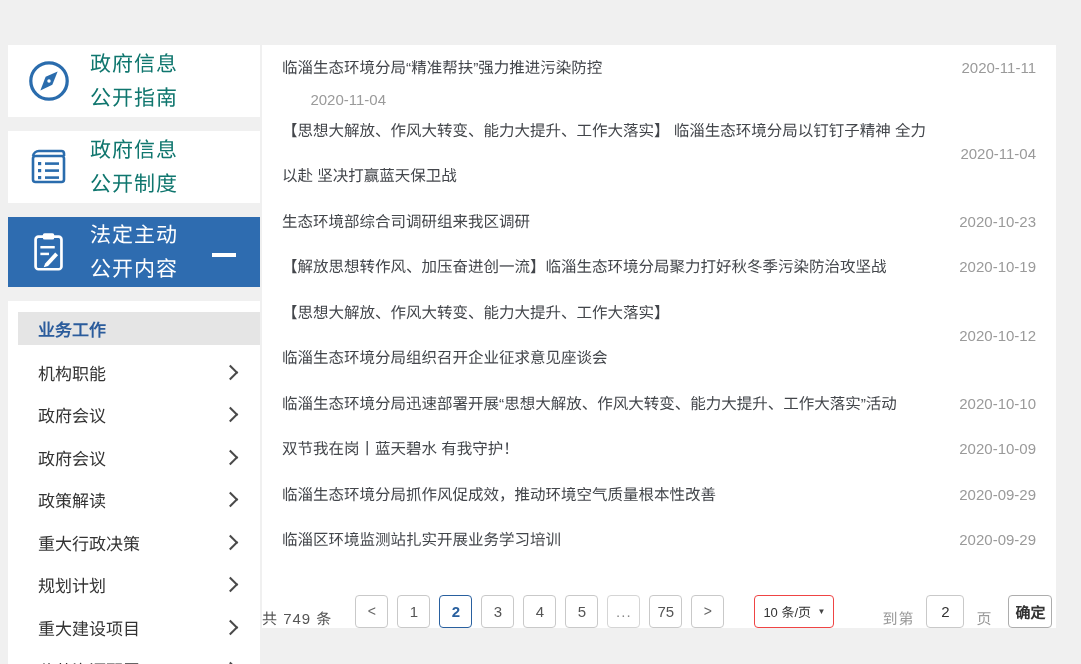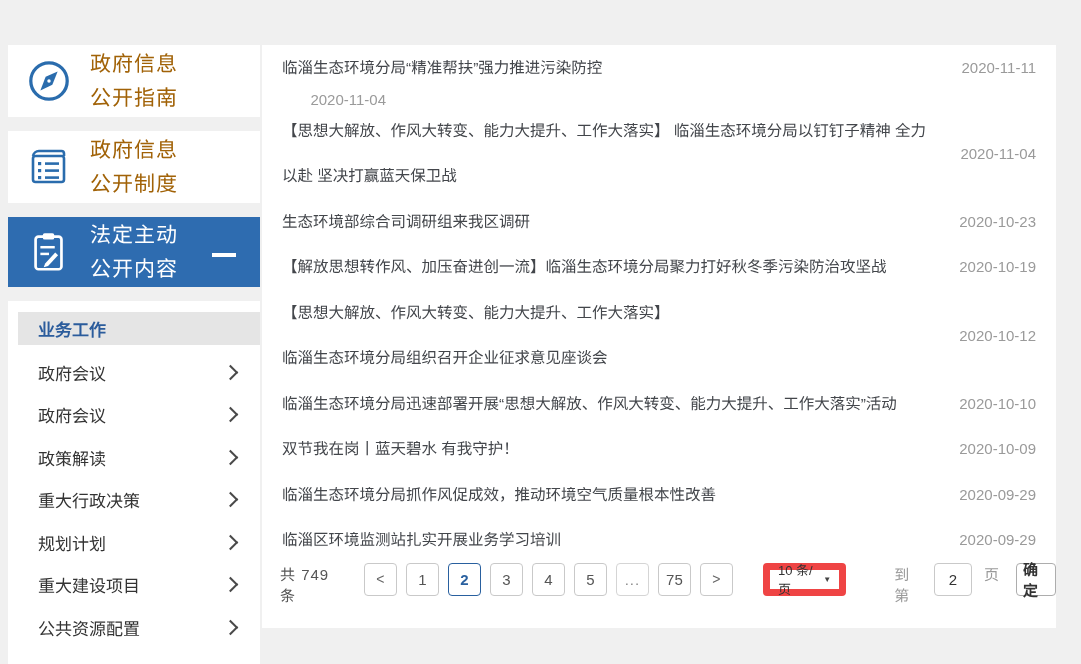--- a/index.html
+++ b/index.html
@@ -5,46 +5,46 @@
   html,body{margin:0;padding:0}
   body{
     width:1081px;height:664px;overflow:hidden;position:relative;
     background:#f0f0f0;
     font-family:"Liberation Sans","DejaVu Sans",sans-serif;
   }
   
   .sidebar{position:absolute;left:8px;top:45px;width:252px}
   .side-card{background:#fff;height:72px;margin-bottom:14px;display:flex;align-items:center;cursor:pointer}
   .side-card .icn{width:82px;display:flex;justify-content:center;align-items:center}
-  .side-card .lbl{font-size:21px;line-height:34px;color:#a16207;white-space:pre-line;letter-spacing:1px}
+  .side-card .lbl{font-size:21px;line-height:34px;color:#0f766e;white-space:pre-line;letter-spacing:1px}
   .side-card.active{background:#2e6cb0;height:70px;position:relative}
   .side-card.active .lbl{color:#fff}
   .minus-bar{position:absolute;right:24px;top:36px;width:24px;height:4px;background:#fff}
   .submenu{background:#fff;padding-top:5px;height:420px}
   .mi{height:42.5px;display:flex;align-items:center;justify-content:space-between;
       padding:0 22px 0 30px;font-size:17px;color:#333;cursor:pointer;box-sizing:border-box}
   .mi .chev{width:9px;height:9px;border-top:2px solid #4a4a4a;border-right:2px solid #4a4a4a;
       transform:rotate(45deg);flex:none;margin-right:2px}
   .mi.active{background:#e5e5e5;height:33px;margin:6px 0 6px 10px;padding-left:20px;
       color:#2b5c9c;font-weight:bold}
   
   .panel{position:absolute;left:262px;top:45px;width:794px;background:#fff}
   .row{display:flex;align-items:center;padding:0 20px;cursor:pointer}
   .row .t{flex:1;font-size:15.5px;line-height:45.5px;color:#43464b;white-space:pre-line}
   .row .d{width:86px;text-align:right;font-size:15px;color:#9a9a9a;flex:none;margin-left:18px}
   
-  .pager{height:65px;display:flex;align-items:flex-start;padding-left:18px;font-size:15px;color:#555}
+  .pager{height:65px;display:flex;align-items:flex-end;font-size:15px;color:#555}
   .total{margin-right:14px;letter-spacing:1px}
   .pbtn{min-width:33px;height:33px;box-sizing:border-box;border:1px solid #c9c9c9;border-radius:4px;
       background:#fff;display:flex;align-items:center;justify-content:center;margin-left:9px;
       font-size:15px;color:#555;cursor:pointer;padding:0 6px}
   .pbtn.arrow{color:#666;font-size:14px}
   .pbtn.active{border:1.5px solid #29609f;color:#29609f;font-weight:bold}
   .pbtn.dots{border-color:#d5d5d5;color:#888;letter-spacing:1px}
-  .psel{min-width:80px;height:33px;box-sizing:border-box;border:7px solid #ef4444;border-radius:4px;
+  .psel{min-width:80px;height:33px;box-sizing:border-box;border:1px solid #ef4444;border-radius:4px;
       background:#fff;display:flex;align-items:center;justify-content:space-between;
       margin-left:30px;padding:0 8px;font-size:13px;color:#333;cursor:pointer}
   .psel .caret{font-size:8px;color:#444;margin-left:6px}
   .goto-label{color:#9a9a9a;margin-left:48px;letter-spacing:1px}
   .ginput{width:38px;height:33px;box-sizing:border-box;border:1px solid #c9c9c9;border-radius:4px;
       text-align:center;font-size:15px;color:#333;margin:0 12px;background:#fff;
       font-family:"Liberation Sans","DejaVu Sans",sans-serif}
   .gsuffix{color:#9a9a9a;letter-spacing:1px}
   .confirm{margin-left:16px;font-weight:bold;color:#333;border-color:#adadad}
 </style>
@@ -93,20 +93,24 @@
       </svg>
     </span>
     <span class="lbl">法定主动
 公开内容</span>
     <span class="minus-bar"></span>
   </div>
 
   <div class="submenu">
     <div class="mi active">
       <span>业务工作</span>
+    </div>
+    <div class="mi">
+      <span>机构职能</span>
+      <span class="chev"></span>
     </div>
     <div class="mi">
       <span>政府会议</span>
       <span class="chev"></span>
     </div>
     <div class="mi">
       <span>政府会议</span>
       <span class="chev"></span>
     </div>
     <div class="mi">

